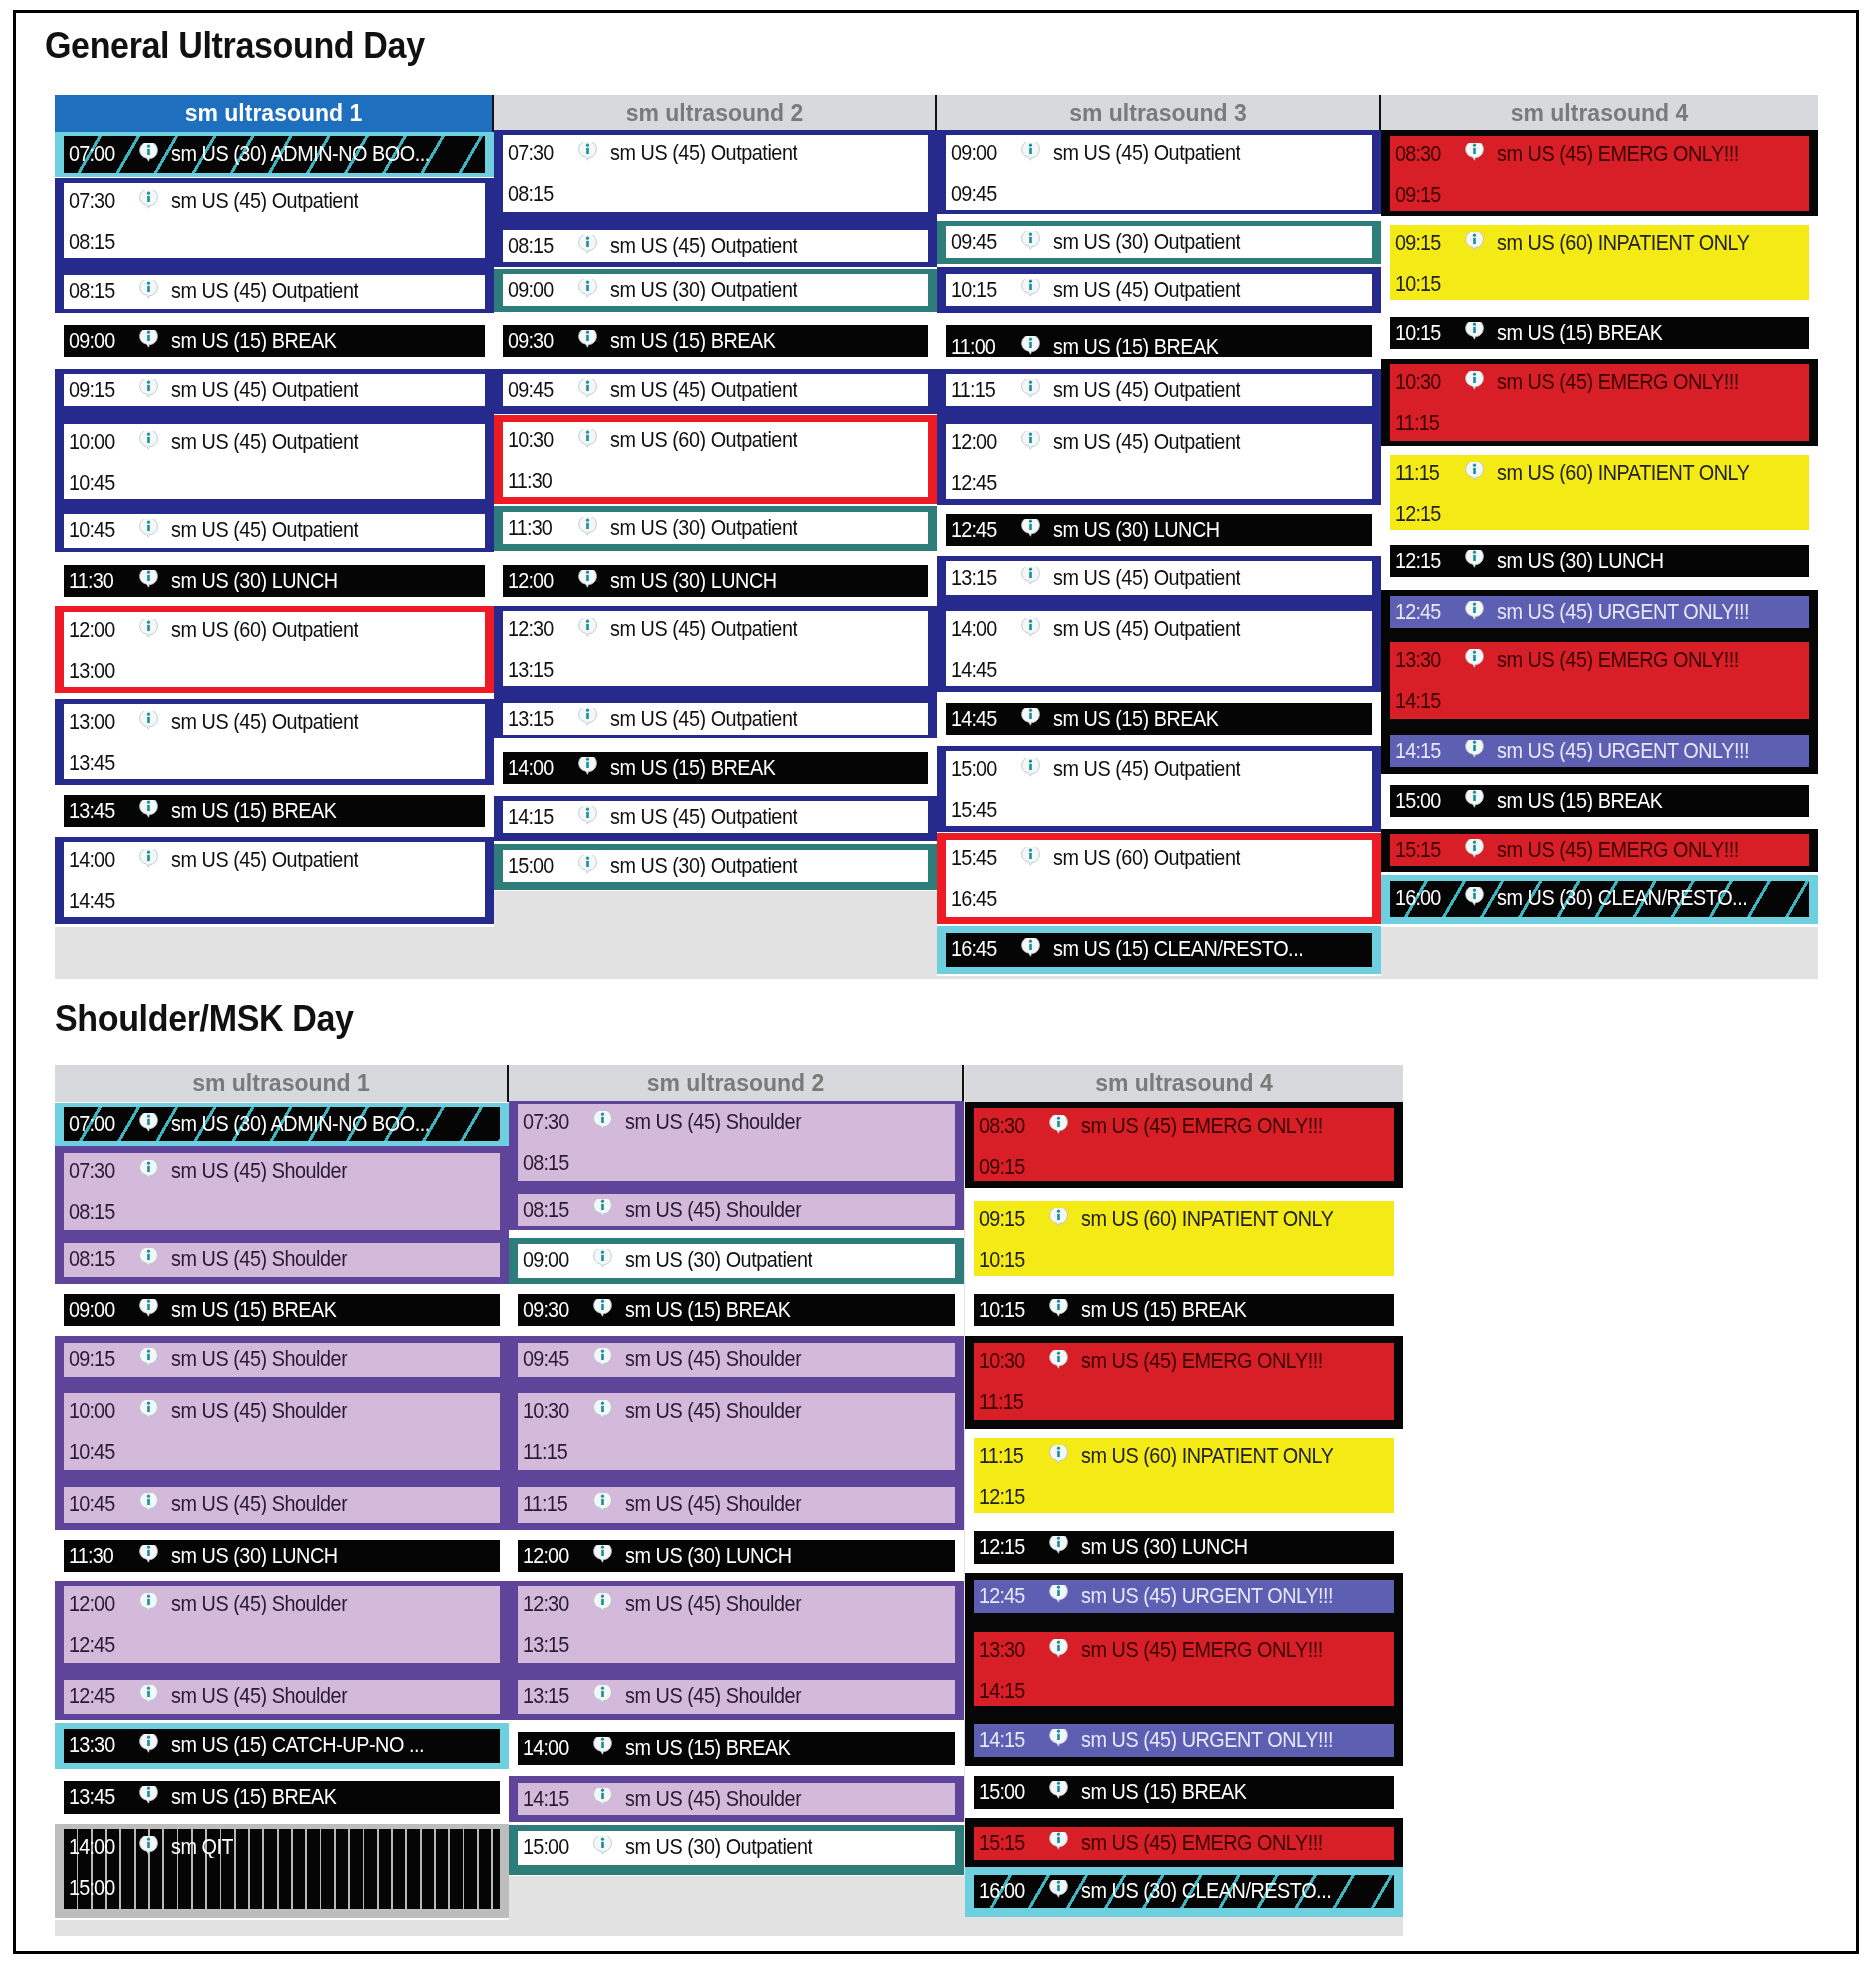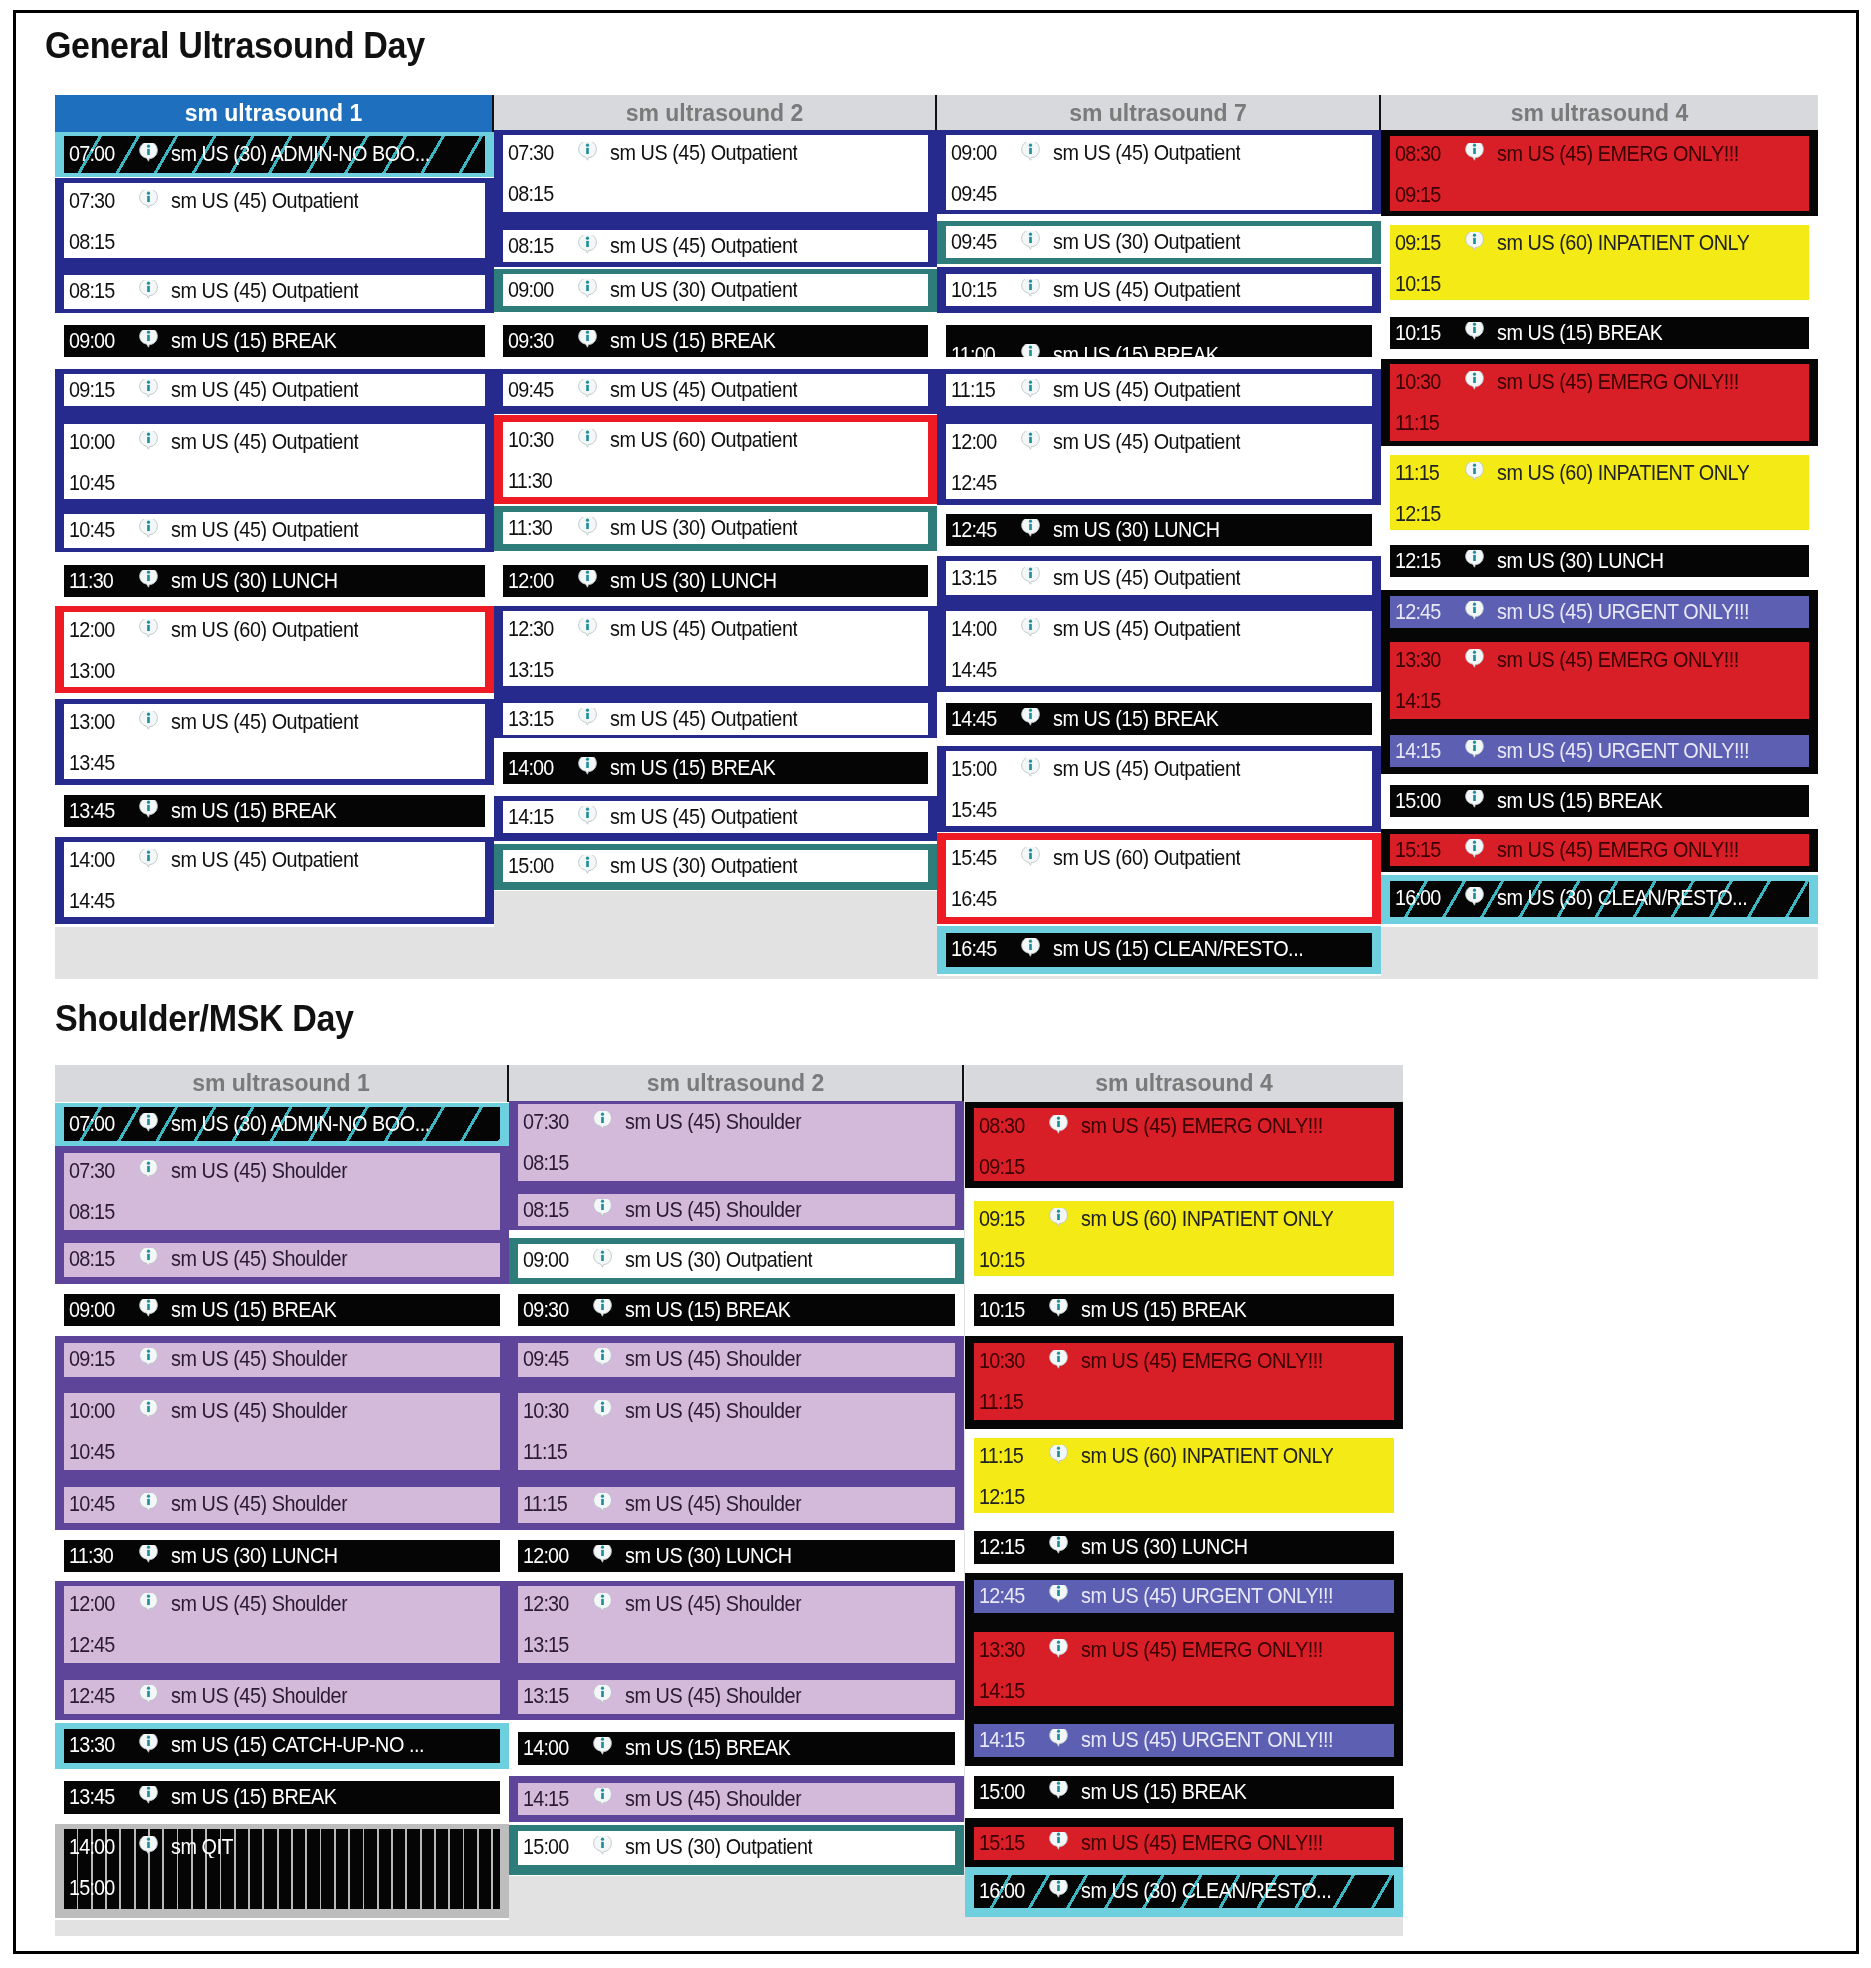--- a/index.html
+++ b/index.html
@@ -433,21 +433,21 @@
                   <path d="M13 2c6 0 10 4 10 9.5S19 21 14 21l-1 3-2-3.5C6 19.5 3 16 3 11.5S7 2 13 2z" fill="#f4f7f7" stroke="#b9c4c6" stroke-width="1"></path>
                   <circle cx="13" cy="7" r="1.8" fill="#1d8f99"></circle>
                   <path d="M11.5 10h3v7h-3z" fill="#1d8f99"></path>
                 </svg>
               </span>
               <span class="label">sm US (30) Outpatient</span>
             </div>
           </div>
         </div>
       </div>
-      <div class="col-header" style="left: 882px; width: 444px; height: 37px; line-height: 37px;">sm ultrasound 7</div>
+      <div class="col-header" style="left: 882px; width: 444px; height: 37px; line-height: 37px;">sm ultrasound 3</div>
       <div class="col-body" style="left: 882px; width: 444px; top: 37px; height: 847px;">
         <div class="col-fill" style="top: 844px; bottom: 0px;"></div>
         <div class="group f-navy" style="left: 0px; right: 0px; top: -1.8px; height: 84px;">
           <div class="item s-white" style="top: 4.5px; height: 75px;">
             <div class="row1">
               <span class="time">09:00</span>
               <span class="ico">
                 <svg viewBox="0 0 26 26">
                   <path d="M13 2c6 0 10 4 10 9.5S19 21 14 21l-1 3-2-3.5C6 19.5 3 16 3 11.5S7 2 13 2z" fill="#f4f7f7" stroke="#b9c4c6" stroke-width="1"></path>
                   <circle cx="13" cy="7" r="1.8" fill="#1d8f99"></circle>
@@ -484,21 +484,21 @@
                   <circle cx="13" cy="7" r="1.8" fill="#1d8f99"></circle>
                   <path d="M11.5 10h3v7h-3z" fill="#1d8f99"></path>
                 </svg>
               </span>
               <span class="label">sm US (45) Outpatient</span>
             </div>
           </div>
         </div>
         <div class="group f-none" style="left: 0px; right: 0px; top: 193px; height: 32px;">
           <div class="item s-black" style="top: 0px; height: 32px; left: 9px; right: 9px;">
-            <div class="row1" style="top: 19px;">
+            <div class="row1" style="top: 11px;">
               <span class="time">11:00</span>
               <span class="ico">
                 <svg viewBox="0 0 26 26">
                   <path d="M13 2c6 0 10 4 10 9.5S19 21 14 21l-1 3-2-3.5C6 19.5 3 16 3 11.5S7 2 13 2z" fill="#f4f7f7" stroke="#b9c4c6" stroke-width="1"></path>
                   <circle cx="13" cy="7" r="1.8" fill="#1d8f99"></circle>
                   <path d="M11.5 10h3v7h-3z" fill="#1d8f99"></path>
                 </svg>
               </span>
               <span class="label">sm US (15) BREAK</span>
             </div>

